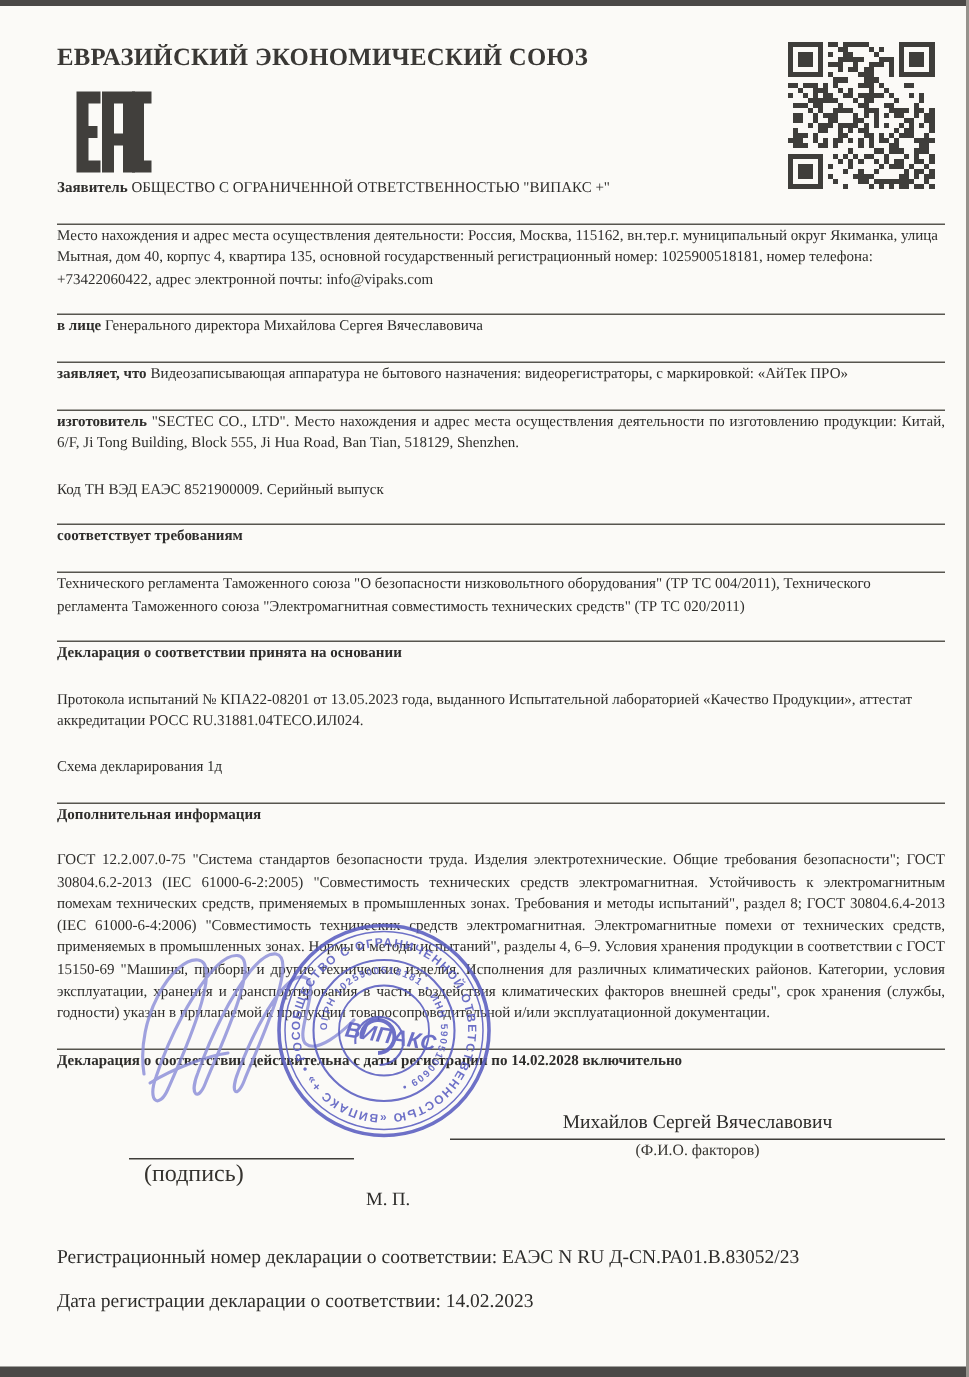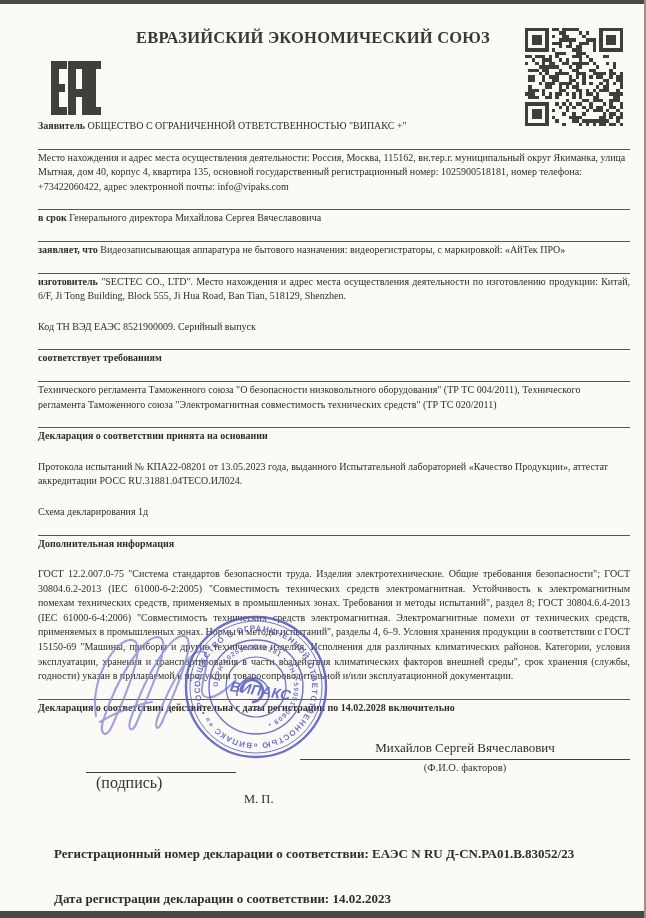--- a/index.html
+++ b/index.html
@@ -10,41 +10,41 @@
     color:#2e2d2b;
     position:relative;
     overflow:hidden;
   }
   .page{position:relative;width:646px;height:918px;}
   .edge-top{position:absolute;top:0;left:0;width:646px;height:4px;background:#4b4947;}
   .edge-bottom{position:absolute;bottom:0;left:0;width:646px;height:7px;background:#4b4947;}
   .edge-right{position:absolute;top:0;right:0;width:2px;height:918px;background:#95928c;}
 
   .header{position:relative;height:118px;}
-  .titles{position:absolute;left:38px;top:28px;width:452px;text-align:right;}
+  .titles{position:absolute;left:38px;top:28px;width:452px;text-align:left;}
   .title-line{font-weight:bold;font-size:16.5px;line-height:20px;letter-spacing:.2px;color:#3a3835;}
   .eac{position:absolute;left:50px;top:60px;}
   .qr{position:absolute;left:524px;top:28px;}
 
   .content{position:relative;padding:0 16px 0 38px;}
   p.doc{margin:0;padding:1px 0 15px;font-size:10px;line-height:14.6px;}
   p.rule{border-bottom:1.2px solid #57554f;}
   .b{font-weight:bold;}
   .just{text-align:justify;}
   .heading{font-weight:bold;}
 
   .sig-block{position:relative;height:94px;}
   .sig-line{position:absolute;left:48px;top:42px;width:150px;border-bottom:1.3px solid #403e3b;}
   .sig-caption{position:absolute;left:58px;top:44px;font-size:16px;color:#35332f;}
   .mp{position:absolute;left:206px;top:26px;font-size:12.5px;margin-top:36px;}
   .fio{position:absolute;left:262px;top:10px;width:330px;text-align:center;}
   .fio-name{display:block;font-size:13px;padding-bottom:3px;border-bottom:1.3px solid #403e3b;}
   .fio-caption{display:block;font-size:10.5px;padding-top:2px;color:#35332f;}
 
-  .reg-line{margin:16px;padding:6px 0 0;font-size:13px;font-weight:bold;}
+  .reg-line{margin:0;padding:6px 0 0;font-size:13px;font-weight:normal;}
   .reg-line + .reg-line{padding-top:13px;}
 
   .stamp{position:absolute;left:181px;top:612px;opacity:.88;}
   .signature-svg{position:absolute;left:86px;top:616px;opacity:.85;}
 </style>
 </head>
 <body>
 
 <div class="page">
   <div class="edge-top"></div>
@@ -369,21 +369,21 @@
           <rect x="2" y="24" width="3" height="3" fill="#3f3e3b"></rect>
         </svg>
     </div>
   </div>
 
   <div class="content">
     <p class="doc rule"><span class="b">Заявитель</span> <span>ОБЩЕСТВО С ОГРАНИЧЕННОЙ ОТВЕТСТВЕННОСТЬЮ "ВИПАКС +"</span></p>
 
     <p class="doc rule">Место нахождения и адрес места осуществления деятельности: Россия, Москва, 115162, вн.тер.г. муниципальный округ Якиманка, улица Мытная, дом 40, корпус 4, квартира 135, основной государственный регистрационный номер: 1025900518181, номер телефона: +73422060422, адрес электронной почты: info@vipaks.com</p>
 
-    <p class="doc rule"><span class="b">в срок</span> <span>Генерального директора Михайлова Сергея Вячеславовича</span></p>
+    <p class="doc rule"><span class="b">в лице</span> <span>Генерального директора Михайлова Сергея Вячеславовича</span></p>
 
     <p class="doc rule"><span class="b">заявляет, что</span> <span>Видеозаписывающая аппаратура не бытового назначения: видеорегистраторы, с маркировкой: «АйТек ПРО»</span></p>
 
     <p class="doc just"><span class="b">изготовитель</span> <span>"SECTEC CO., LTD". Место нахождения и адрес места осуществления деятельности по изготовлению продукции: Китай, 6/F, Ji Tong Building, Block 555, Ji Hua Road, Ban Tian, 518129, Shenzhen.</span></p>
 
     <p class="doc rule">Код ТН ВЭД ЕАЭС 8521900009. Серийный выпуск</p>
 
     <p class="doc rule heading">соответствует требованиям</p>
 
     <p class="doc rule">Технического регламента Таможенного союза "О безопасности низковольтного оборудования" (ТР ТС 004/2011), Технического регламента Таможенного союза "Электромагнитная совместимость технических средств" (ТР ТС 020/2011)</p>

